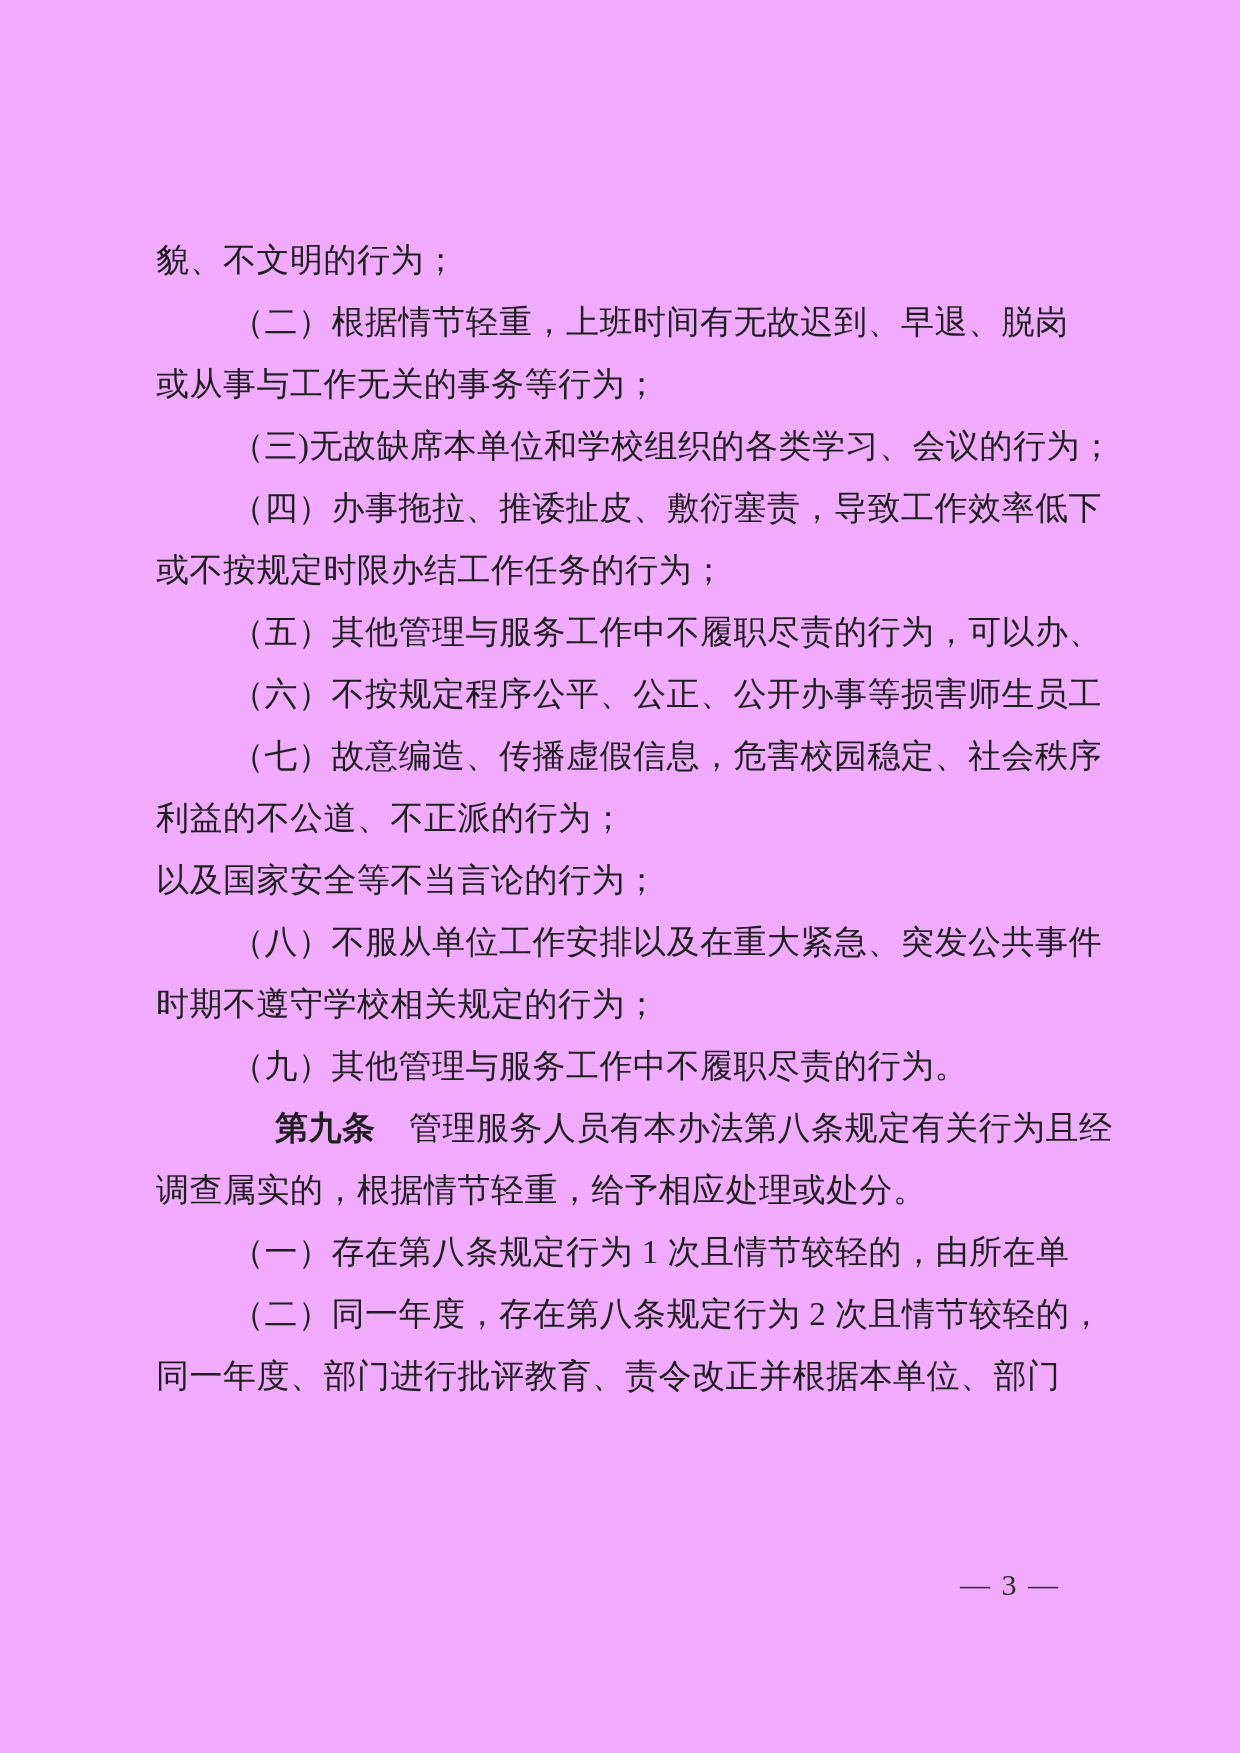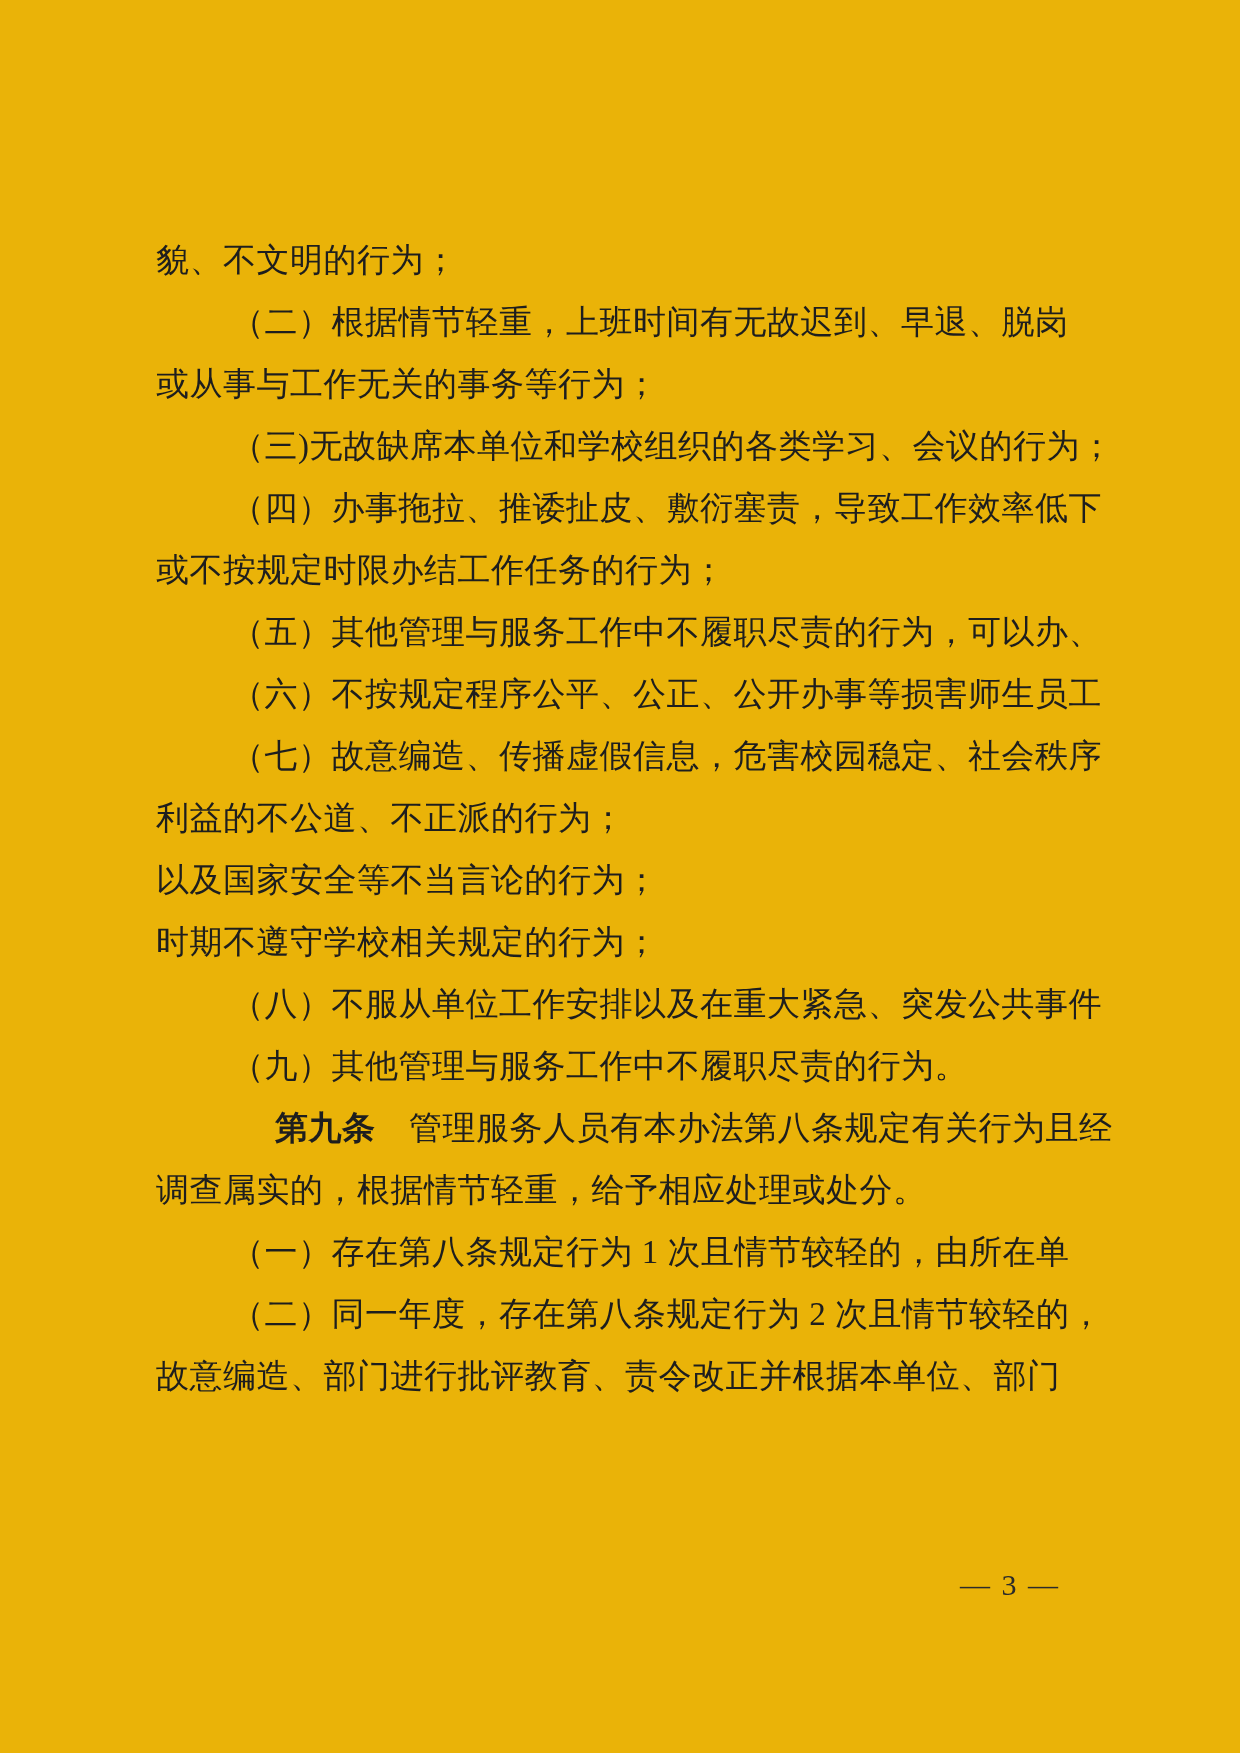--- a/index.html
+++ b/index.html
@@ -1,20 +1,20 @@
 <!DOCTYPE html>
 <html><head>
 <meta charset="utf-8">
 <style>
   html, body { margin: 0; padding: 0; }
   .page {
     position: relative;
     width: 1240px;
     height: 1753px;
-    background: #eab308;
+    background: #f0abfc;
     overflow: hidden;
     font-family: "Liberation Serif", "DejaVu Serif", serif;
   }
   .doc-body {
     position: absolute;
     left: 156px;
     top: 229px;
     width: 940px;
   }
   .line {
@@ -54,23 +54,23 @@
       <div class="line indent"><span>（二）根据情节轻重，上班时间有无故迟到、早退、脱岗</span></div>
       <div class="line"><span>或从事与工作无关的事务等行为；</span></div>
       <div class="line indent"><span>（三)无故缺席本单位和学校组织的各类学习、会议的行为；</span></div>
       <div class="line indent"><span>（四）办事拖拉、推诿扯皮、敷衍塞责，导致工作效率低下</span></div>
       <div class="line"><span>或不按规定时限办结工作任务的行为；</span></div>
       <div class="line indent"><span>（五）其他管理与服务工作中不履职尽责的行为，可以办、</span></div>
       <div class="line indent"><span>（六）不按规定程序公平、公正、公开办事等损害师生员工</span></div>
       <div class="line indent"><span>（七）故意编造、传播虚假信息，危害校园稳定、社会秩序</span></div>
       <div class="line"><span>利益的不公道、不正派的行为；</span></div>
       <div class="line"><span>以及国家安全等不当言论的行为；</span></div>
+      <div class="line indent"><span>（八）不服从单位工作安排以及在重大紧急、突发公共事件</span></div>
       <div class="line"><span>时期不遵守学校相关规定的行为；</span></div>
-      <div class="line indent"><span>（八）不服从单位工作安排以及在重大紧急、突发公共事件</span></div>
       <div class="line indent"><span>（九）其他管理与服务工作中不履职尽责的行为。</span></div>
       <div class="line indent"><span class="seg-bold">第九条</span><span>　管理服务人员有本办法第八条规定有关行为且经</span></div>
       <div class="line"><span>调查属实的，根据情节轻重，给予相应处理或处分。</span></div>
       <div class="line indent"><span>（一）存在第八条规定行为 1 次且情节较轻的，由所在单</span></div>
       <div class="line indent"><span>（二）同一年度，存在第八条规定行为 2 次且情节较轻的，</span></div>
-      <div class="line"><span>故意编造、部门进行批评教育、责令改正并根据本单位、部门</span></div>
+      <div class="line"><span>同一年度、部门进行批评教育、责令改正并根据本单位、部门</span></div>
     </div>
   <div class="page-number">— 3 —</div>
 </div>
 
 </body></html>

